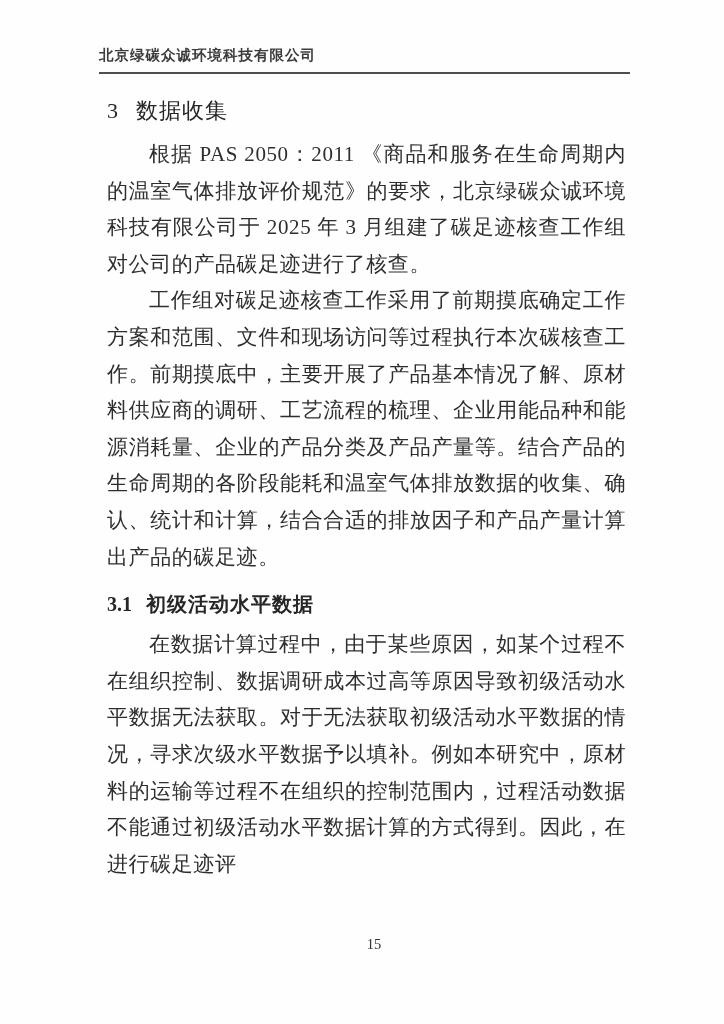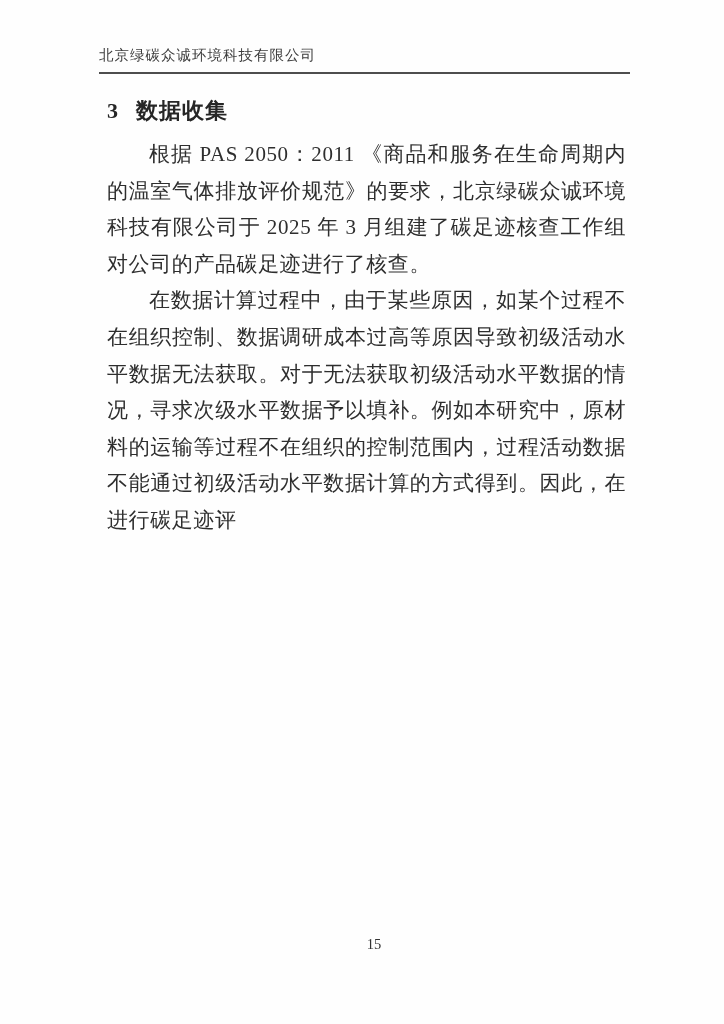--- a/index.html
+++ b/index.html
@@ -22,38 +22,38 @@
     position: absolute;
     top: 46px;
     left: 99px;
     width: 531px;
     display: flex;
     justify-content: space-between;
     align-items: flex-end;
     border-bottom: 2px solid #4e4e4e;
     padding-bottom: 7px;
     font-size: 14.5px;
-    font-weight: normal;
+    font-weight: bold;
     color: #3c3c3c;
     letter-spacing: 1px;
   }
   .page-header .archive {
     letter-spacing: 0.4px;
   }
   
   .doc-body {
     position: absolute;
     top: 88px;
     left: 107px;
     width: 519px;
   }
   .h-level1 {
     margin: 8px 0 10px 0;
     font-size: 22px;
-    font-weight: bold;
+    font-weight: normal;
     color: #262626;
     letter-spacing: 1px;
   }
   .h-level1 .h-num { margin-right: 18px; letter-spacing: 0; }
   .h-level2 {
     margin: 16px 0 8px 0;
     font-size: 20px;
     font-weight: bold;
     color: #262626;
     letter-spacing: 1px;
@@ -87,21 +87,23 @@
 
   <header class="page-header">
     <span class="company">北京绿碳众诚环境科技有限公司</span>
   </header>
 
   <main class="doc-body">
 
     <h1 class="h-level1"><span class="h-num">3</span><span class="h-title">数据收集</span></h1>
 
     <p>根据 PAS 2050：2011 《商品和服务在生命周期内的温室气体排放评价规范》的要求，北京绿碳众诚环境科技有限公司于 2025 年 3 月组建了碳足迹核查工作组对公司的产品碳足迹进行了核查。</p>
+    <p>工作组对碳足迹核查工作采用了前期摸底确定工作方案和范围、文件和现场访问等过程执行本次碳核查工作。前期摸底中，主要开展了产品基本情况了解、原材料供应商的调研、工艺流程的梳理、企业用能品种和能源消耗量、企业的产品分类及产品产量等。结合产品的生命周期的各阶段能耗和温室气体排放数据的收集、确认、统计和计算，结合合适的排放因子和产品产量计算出产品的碳足迹。</p>
 
+    <h2 class="h-level2"><span class="h-num">3.1</span><span class="h-title">初级活动水平数据</span></h2>
 
 
 
     <p>在数据计算过程中，由于某些原因，如某个过程不在组织控制、数据调研成本过高等原因导致初级活动水平数据无法获取。对于无法获取初级活动水平数据的情况，寻求次级水平数据予以填补。例如本研究中，原材料的运输等过程不在组织的控制范围内，过程活动数据不能通过初级活动水平数据计算的方式得到。因此，在进行碳足迹评</p>
 
   </main>
 
   <footer class="page-footer">
     <span>15</span>
   </footer>

